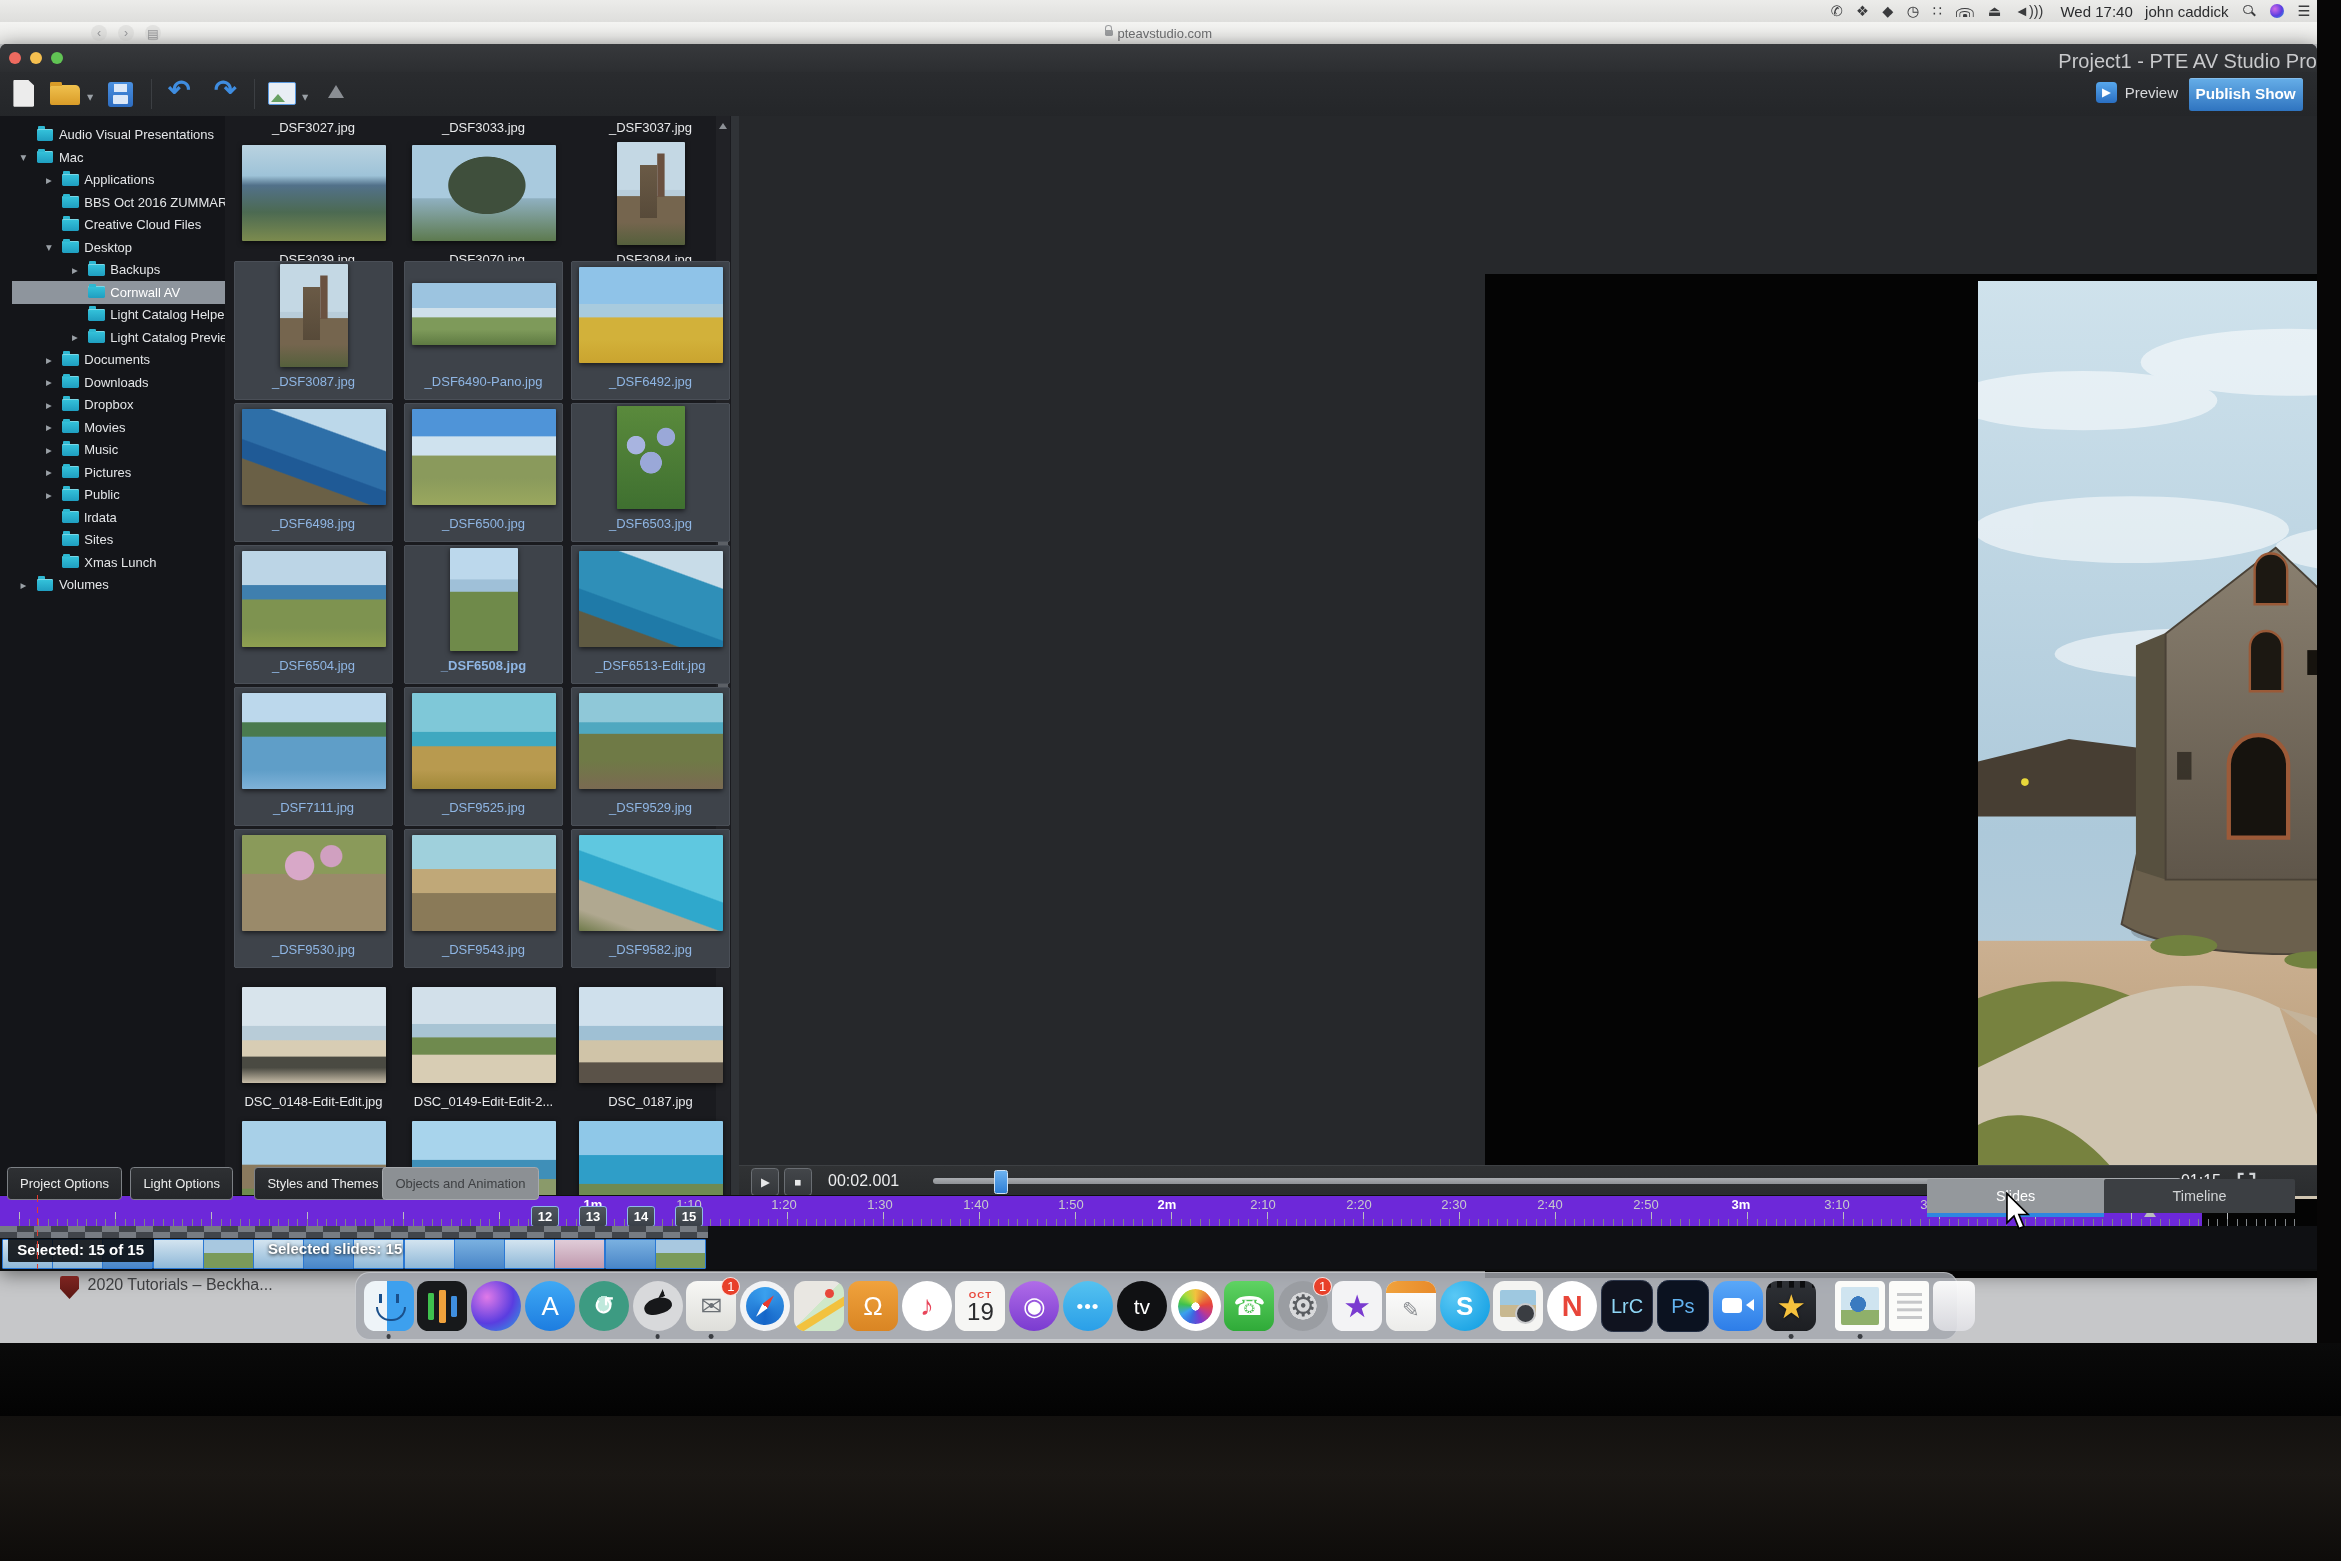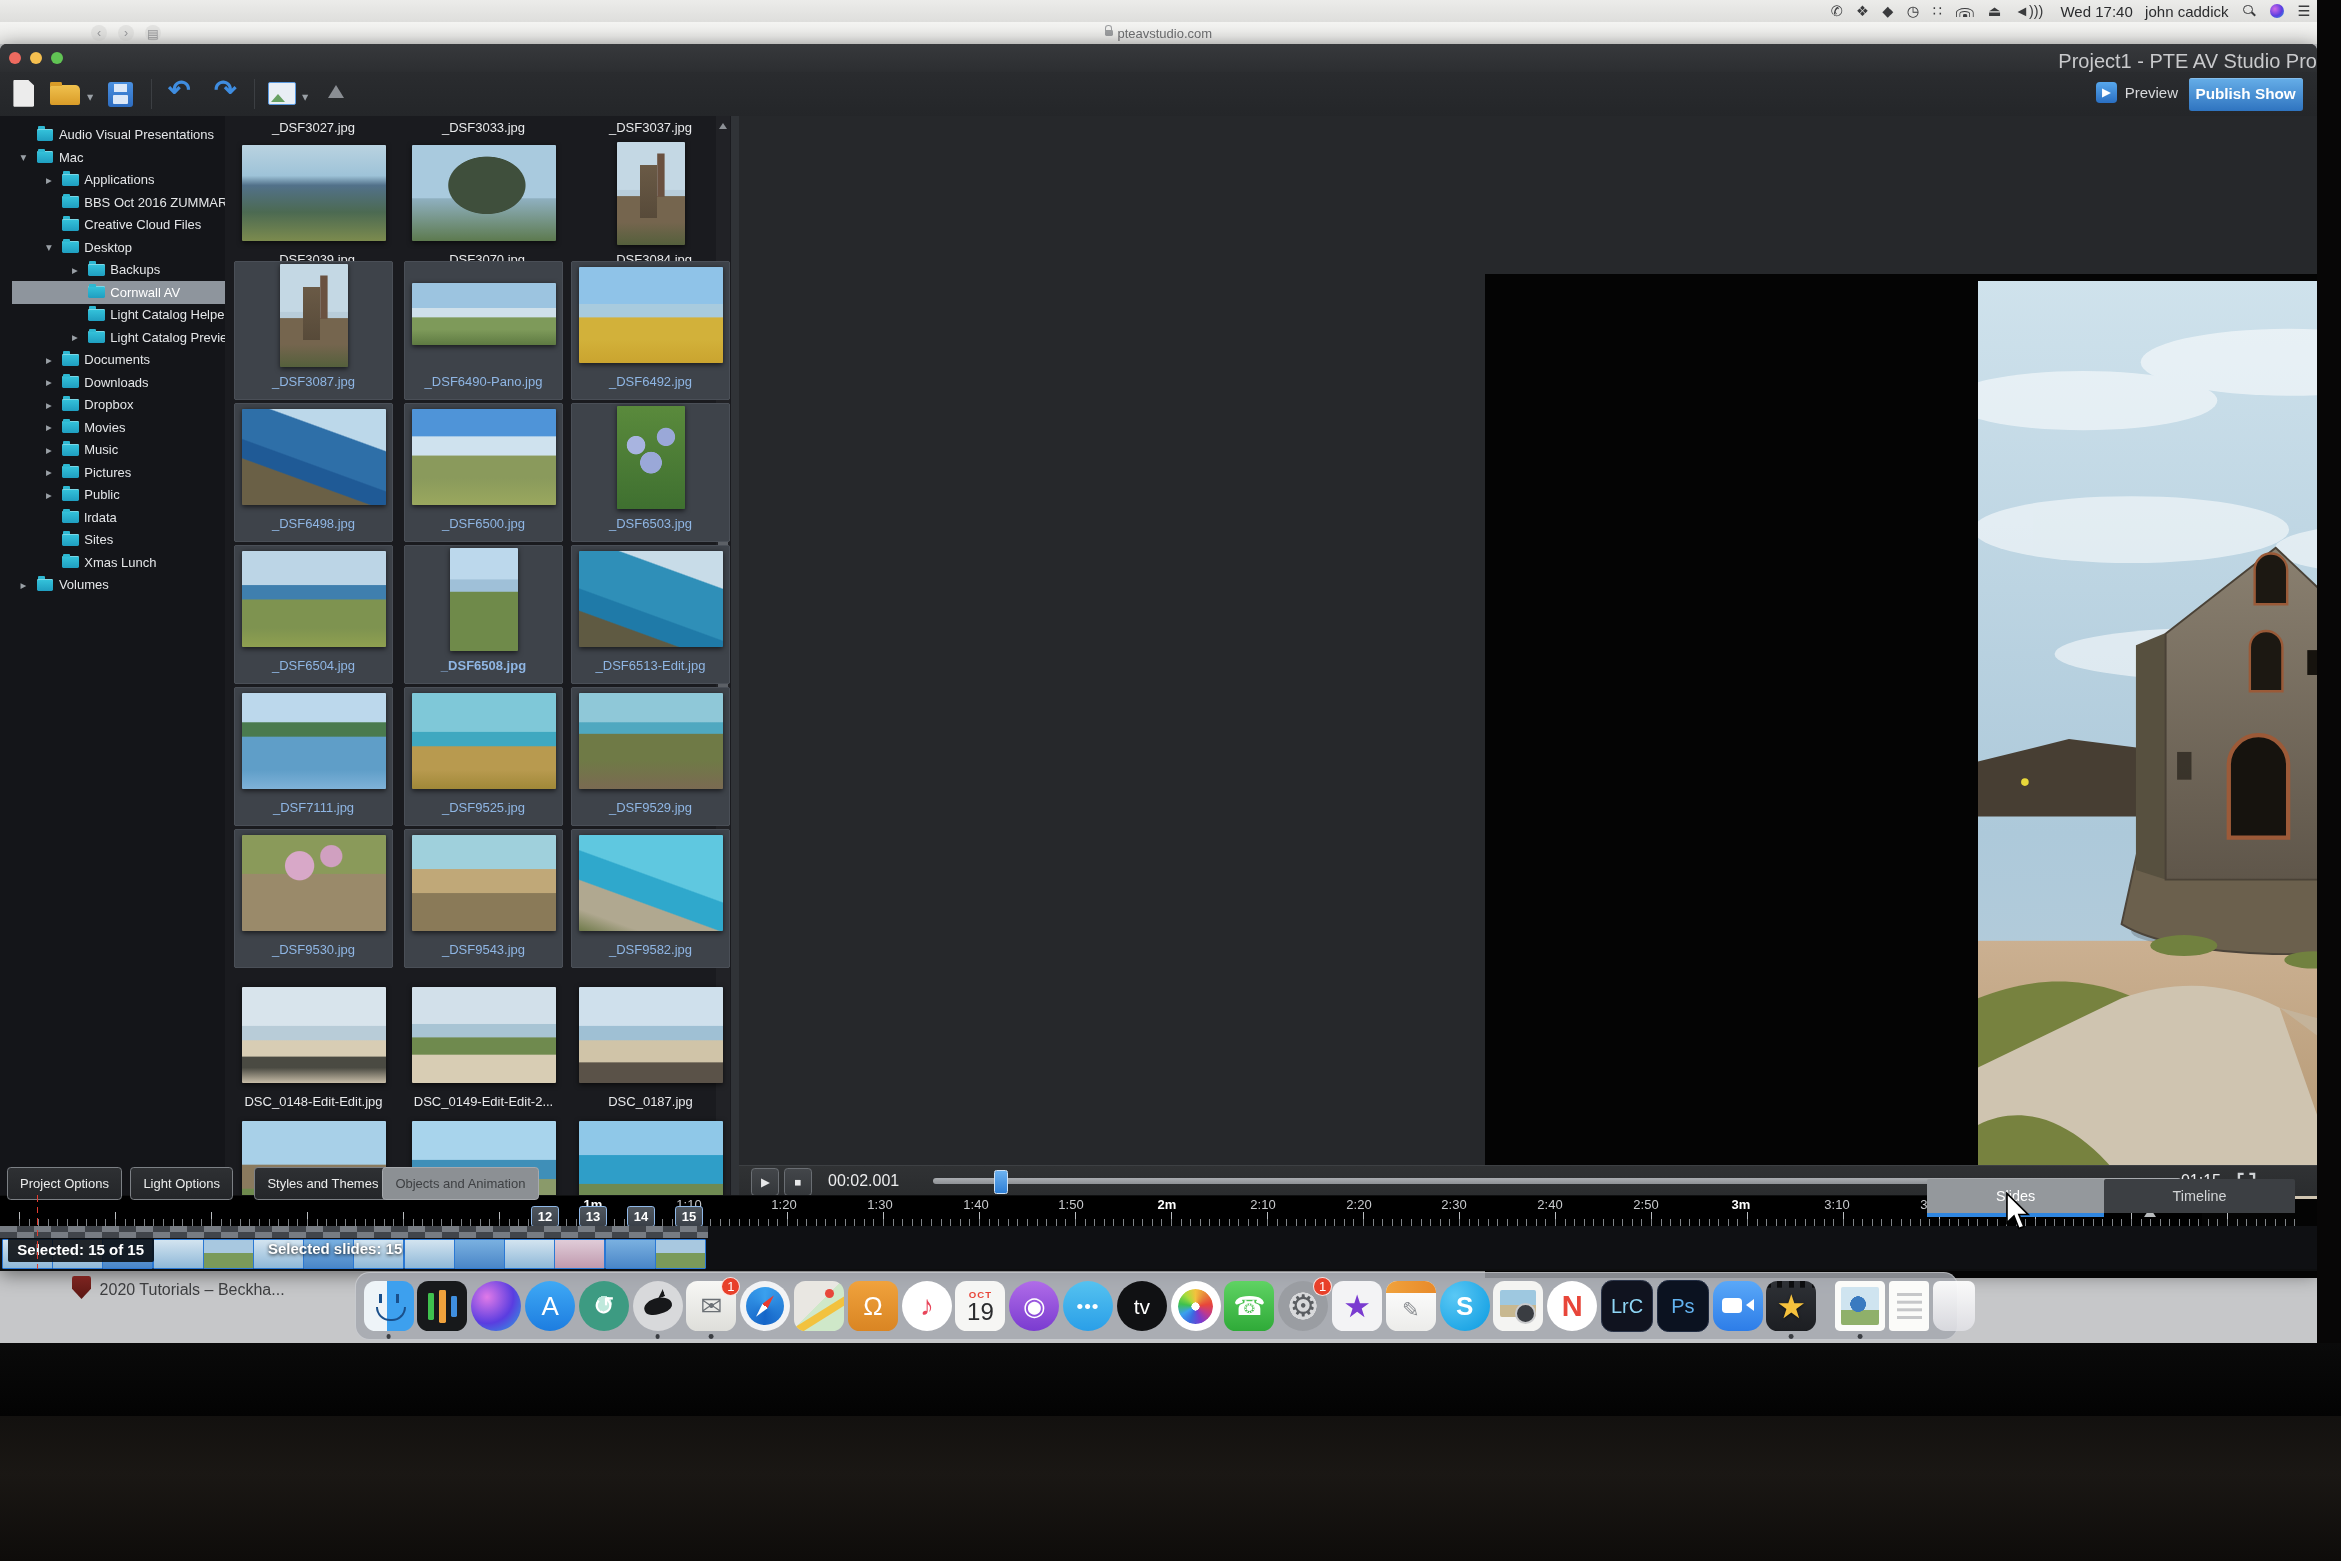--- a/index.html
+++ b/index.html
@@ -128,21 +128,21 @@
   .pbtn{position:absolute;top:1.9px;width:26px;height:26px;border-radius:3.8px;background:linear-gradient(180deg,#43464a,#34373a);
         border:0.5px solid #6a6e73;color:#e8e9ea;display:flex;align-items:center;justify-content:center;font-size:11.5px;}
   .ptime{position:absolute;left:89px;top:6.2px;color:#ecedee;font-size:16px;}
   .ptrack{position:absolute;left:194px;top:11.5px;width:1248px;height:6.7px;border-radius:3.3px;background:linear-gradient(180deg,#aaadb1,#8f9296);}
   .pthumb{position:absolute;left:255px;top:3.8px;width:12.4px;height:22px;border-radius:2.4px;
           background:linear-gradient(180deg,#6cb2f0,#2f7fd6);border:1px solid #cfe2f5;}
   .ptotal{position:absolute;right:96px;top:6.2px;color:#ecedee;font-size:16px;}
   .pexpand{position:absolute;right:61px;top:5.7px;width:19px;height:19px;}
 
   
-  .ruler{position:absolute;left:0;top:1151px;width:2202px;height:31px;background:#000000;border-top:0.5px solid #0e0f10;
+  .ruler{position:absolute;left:0;top:1151px;width:2202px;height:31px;background:#6d28d9;border-top:0.5px solid #0e0f10;
          background-image:repeating-linear-gradient(90deg,#6e7control 0,rgba(0,0,0,0) 0);}
   .rticks{position:absolute;left:19px;top:16.3px;width:2277px;height:14.4px;
       background:repeating-linear-gradient(90deg,#7f8387 0 1px,rgba(0,0,0,0) 1px 9.6px),
                  repeating-linear-gradient(90deg,#babdc0 0 1.4px,rgba(0,0,0,0) 1.4px 96px);
       background-size:100% 7.7px,100% 14.4px;background-position:0 6.7px,0 0;background-repeat:no-repeat;}
   .rlabel{position:absolute;top:1px;transform:translateX(-50%);color:#c8cacd;font-size:13px;}
   .rlabel.bold{color:#ffffff;font-weight:bold;}
   .rbadge{position:absolute;top:9.6px;width:26px;height:19px;border-radius:2.9px;background:linear-gradient(180deg,#4f565e,#3a4048);
           border:1px solid #8fb8e8;color:#fff;font-size:13px;font-weight:bold;display:flex;align-items:center;justify-content:center;transform:translateX(-50%);}
   .rmark{position:absolute;top:12.4px;width:0;height:0;border-left:6.2px solid transparent;border-right:6.2px solid transparent;border-bottom:9.6px solid #b8bbbd;}
@@ -169,21 +169,21 @@
   .fs-green{background:linear-gradient(180deg,#a8c8e0 0 45%,#7a9a5a 46%);}
   .fs-pink{background:linear-gradient(180deg,#e0ccd8,#c09aae);}
   .fs-status{position:absolute;left:7.7px;top:11.5px;background:rgba(8,10,14,.88);color:#fff;font-size:15px;font-weight:bold;
              padding:3.8px 9.6px;border-radius:1.9px;}
   .fs-overlay{position:absolute;left:268px;top:14.4px;color:#fff;font-size:15px;font-weight:bold;text-shadow:0 1px 3.8px rgba(0,0,0,.95);}
   .playhead{position:absolute;left:37px;top:1151px;width:1.4px;height:74px;z-index:40;
             background:repeating-linear-gradient(180deg,#e23c30 0 6.7px,rgba(0,0,0,0) 6.7px 11.5px);}
   .winbottom{position:absolute;left:0;top:1225px;width:2317px;height:1.9px;background:#0d0e0f;}
 
   
-  .desktop-item{position:absolute;left:72px;top:1276px;display:flex;align-items:flex-end;gap:8.6px;color:#3c3d3f;font-size:16px;}
+  .desktop-item{position:absolute;left:60px;top:1276px;display:flex;align-items:flex-start;gap:8.6px;color:#3c3d3f;font-size:16px;}
   .dt-ic{width:19px;height:23px;background:linear-gradient(180deg,#7e2420,#5a1713);border-radius:2.4px;
          clip-path:polygon(0 0,100% 0,100% 55%,50% 100%,0 55%);}
   .dock{position:absolute;left:355px;top:1272px;width:1603px;height:68px;border-radius:14.4px;
         background:rgba(164,167,174,.82);border:0.5px solid rgba(255,255,255,.35);
         display:flex;align-items:center;gap:3.8px;padding:0 7.7px;box-sizing:border-box;}
   .di{position:relative;width:50px;height:50px;border-radius:11.5px;flex:0 0 auto;
       display:flex;align-items:center;justify-content:center;color:#fff;}
   .di .g{font-size:26px;line-height:1;}
   .di-finder{background:linear-gradient(90deg,#eef4f8 0 46%,#3da0ee 46%);}
   .f-face{position:absolute;left:24%;bottom:10.5px;width:52%;height:11.5px;border:2.4px solid #1a4f8a;border-top:none;border-radius:0 0 14.4px 14.4px;}

